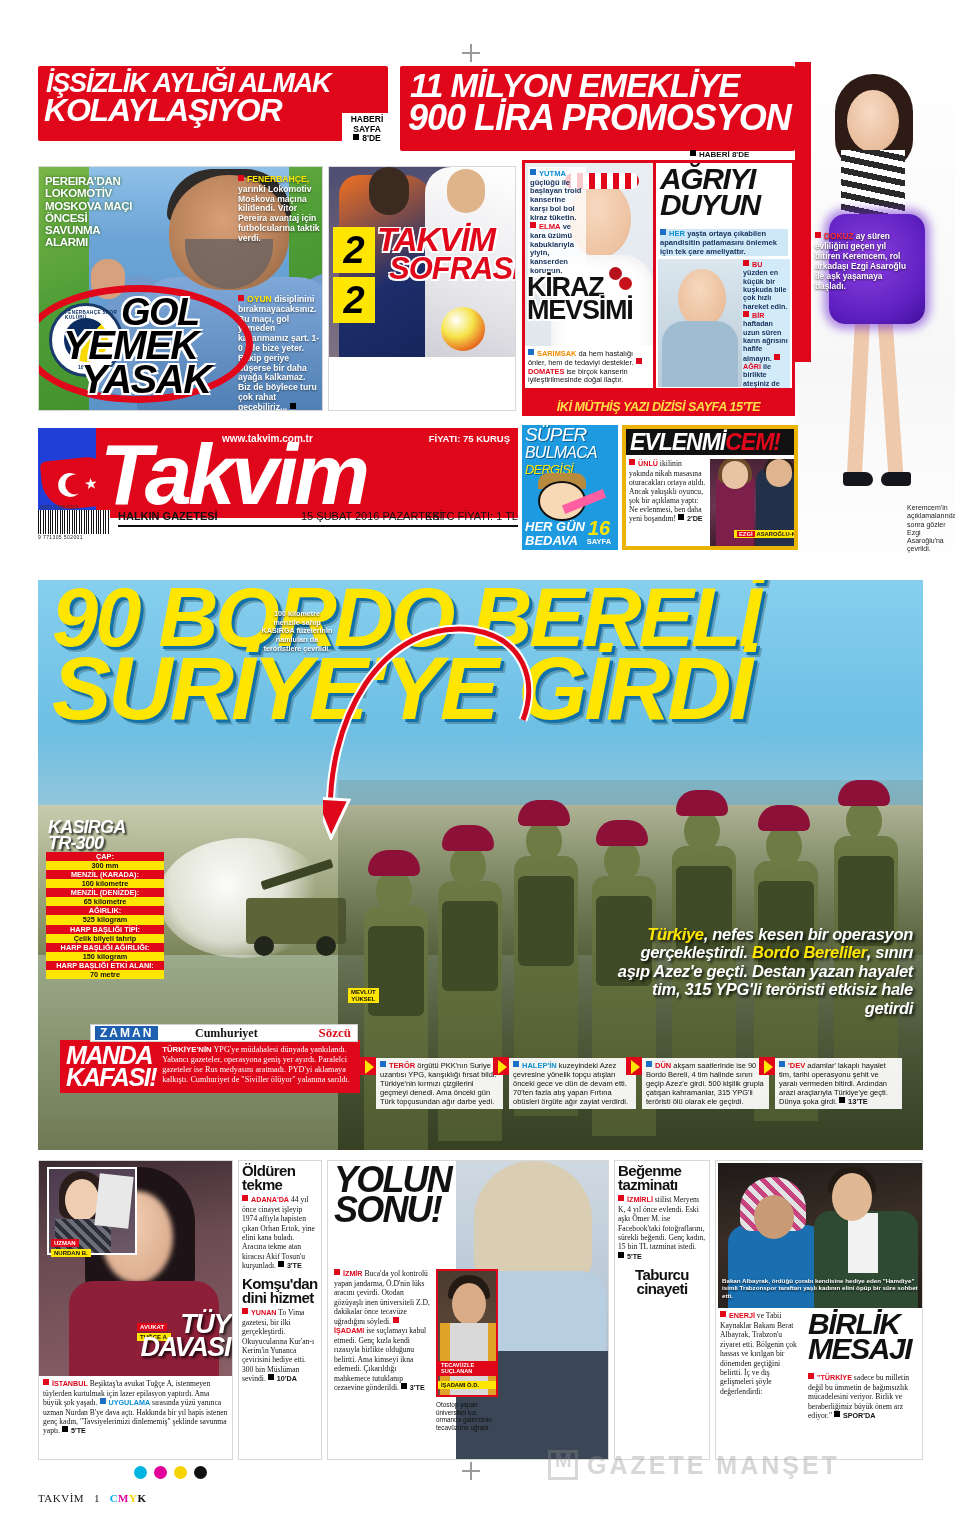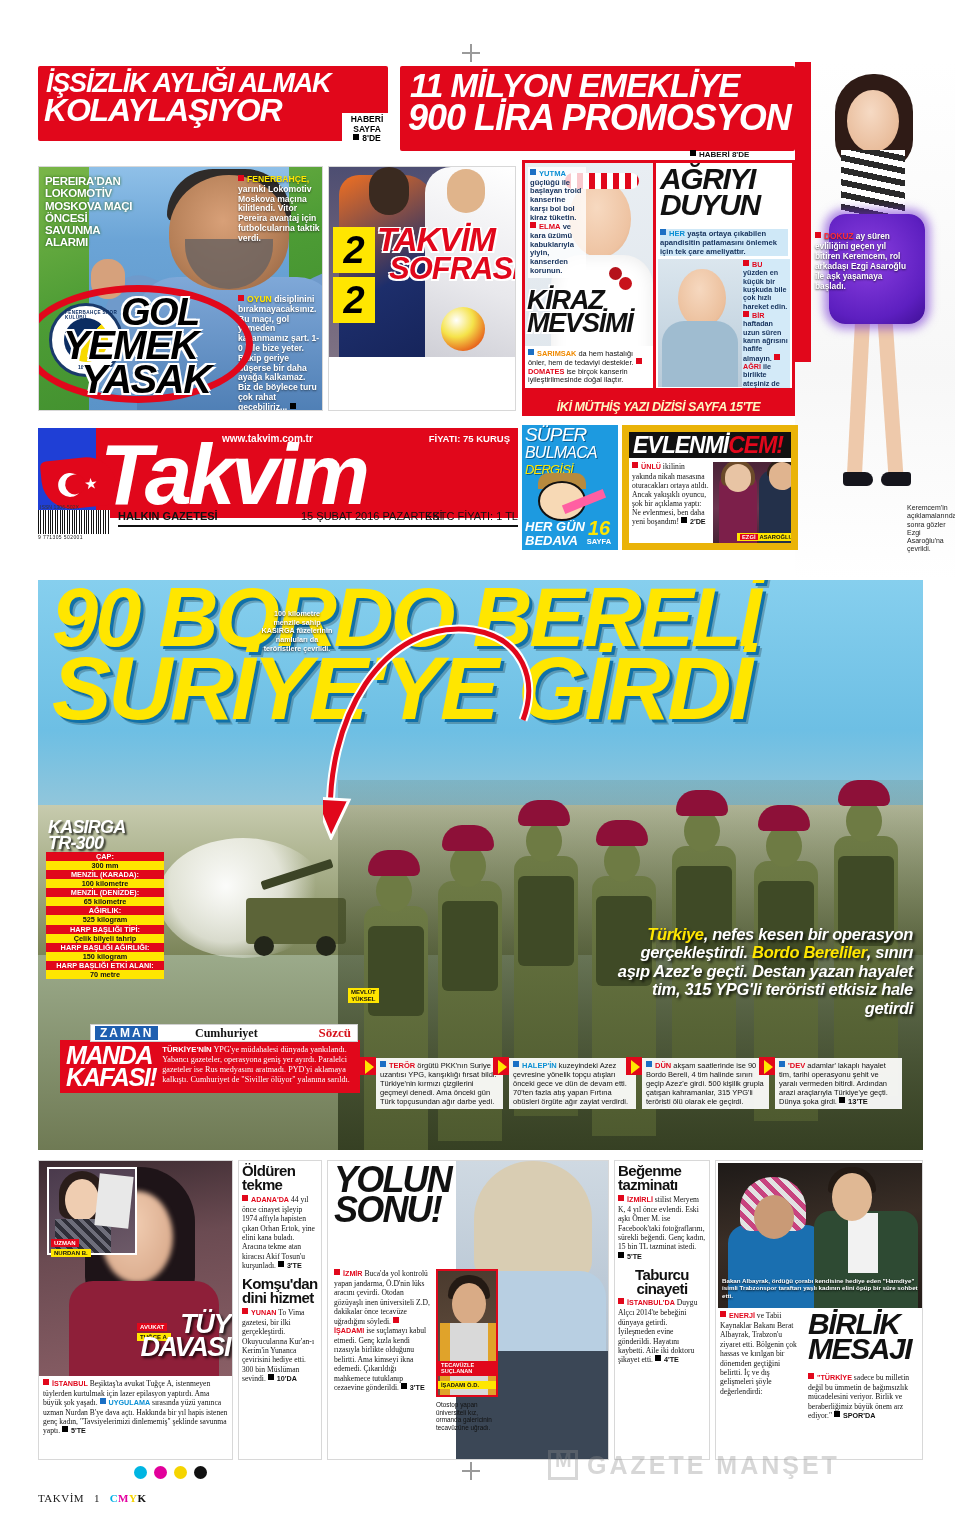--- a/index.html
+++ b/index.html
@@ -117,21 +117,21 @@
   .kBand { position:absolute; left:40px; top:10px; width:74px; height:16px; border-radius:8px;
       background:repeating-linear-gradient(90deg,#e1071b 0 6px,#fff 6px 12px);}
   .kBody { position:absolute; left:26px; top:92px; width:102px; height:133px; background:#fff; border-radius:30px 30px 0 0;
       box-shadow:inset 0 0 18px rgba(0,0,0,.09);}
   .kCherry{ position:absolute; left:84px; top:104px; width:13px; height:13px; border-radius:50%; background:#b5121b;}
   .kCherry2{position:absolute; left:94px; top:114px; width:13px; height:13px; border-radius:50%; background:#c8121b;}
   .kTxtTop { position:absolute; left:3px; top:4px; width:58px; font-size:7.6px; line-height:1.15; font-weight:bold;
       color:#16325c; background:rgba(255,255,255,.78); padding:2px;}
   .kTxtTop b.c { color:#0a8fd4; }
   .kTxtTop b.r { color:#e1071b; }
-  .kirazTitle { position:absolute; left:2px; top:126px; font-weight:bold; font-style:italic; color:#111;
+  .kirazTitle { position:absolute; left:2px; top:113px; font-weight:bold; color:#111;
       font-size:27px; line-height:.86; letter-spacing:-1.2px;
       text-shadow:1.5px 1.5px 0 #fff,-1.5px -1.5px 0 #fff,1.5px -1.5px 0 #fff,-1.5px 1.5px 0 #fff;}
   .kBottom { position:absolute; left:0; bottom:0; width:128px; padding:3px; background:#fff;
       font-size:7.4px; line-height:1.16; color:#111;}
   .kBottom b.o { color:#f08a00;} .kBottom b.r { color:#e1071b;}
 
   .agri { position:absolute; left:134px; top:3px; width:136px; height:225px; background:#fff; overflow:hidden;}
   .agriTitle { position:absolute; left:4px; top:3px; font-weight:bold; font-style:italic; color:#111;
       font-size:30px; line-height:.85; letter-spacing:-1.4px;}
   .agriLead { position:absolute; left:4px; top:66px; width:128px; font-size:7.6px; line-height:1.2; font-weight:bold;
@@ -140,21 +140,21 @@
   .agriPhoto { position:absolute; left:2px; top:96px; width:84px; height:128px;
       background:linear-gradient(180deg,#dbe6ee,#b9cbd9);}
   .aFace { position:absolute; left:20px; top:10px; width:48px; height:58px; border-radius:24px/30px;
       background:radial-gradient(ellipse at 45% 35%, #f6d8bf 0%, #ecc09d 70%, #d8a17b 100%);}
   .aHair { position:absolute; left:12px; top:0px; width:64px; height:66px; border-radius:32px 32px 20px 20px;
       background:#d7b477; z-index:-1;}
   .aBody { position:absolute; left:4px; top:62px; width:76px; height:66px; background:#9fbcd0; border-radius:22px 22px 0 0;}
   .agriRight { position:absolute; right:2px; top:96px; width:48px; font-size:7.2px; line-height:1.16;
       color:#16325c; font-weight:bold; background:rgba(207,232,247,.92); padding:1px;}
   .agriRight b { color:#e1071b;}
-  .healthFoot { position:absolute; left:0; bottom:2px; width:100%; text-align:center; color:#fef9c3;
+  .healthFoot { position:absolute; left:0; bottom:2px; width:100%; text-align:center; color:#fde047;
       font-weight:bold; font-style:italic; font-size:12.5px; letter-spacing:-.4px;}
 
   
   .celeb { left:795px; top:62px; width:160px; height:517px; overflow:hidden;
       background:linear-gradient(180deg,#ffffff 0%,#f7f7f7 60%,#ffffff 100%); }
   .celebRedL { position:absolute; left:0; top:0; width:16px; height:300px; background:#e1071b;}
   .cHead { position:absolute; left:52px; top:28px; width:52px; height:62px; border-radius:26px/31px;
       background:radial-gradient(ellipse at 45% 35%, #f6dac4 0%, #e9bd9c 70%, #d19e79 100%);}
   .cHair { position:absolute; left:40px; top:12px; width:78px; height:96px; border-radius:38px 38px 30px 30px;
       background:#2f1b16;}
@@ -202,21 +202,21 @@
       border:2px solid #111;}
   .bHairb{ position:absolute; left:16px; top:48px; width:48px; height:16px; background:#b78a3e; border-radius:10px 10px 0 0;}
   .bPencil{position:absolute; left:40px; top:72px; width:44px; height:9px; background:#ff5fa2; transform:rotate(-22deg);}
   .bHer  { position:absolute; left:3px; bottom:16px; color:#fff; font-weight:bold; font-style:italic; font-size:13px;}
   .bBed  { position:absolute; left:3px; bottom:2px; color:#fff; font-weight:bold; font-style:italic; font-size:13px;}
   .b16   { position:absolute; right:4px; bottom:4px; width:30px; text-align:center;}
   .b16 .n { color:#ffe600; font-weight:bold; font-style:italic; font-size:20px; line-height:.9;}
   .b16 .t { color:#fff; font-weight:bold; font-size:7.5px;}
 
   
-  .evlen { left:622px; top:425px; width:176px; height:125px; background:#fff; border:7px solid #eab308; overflow:hidden;}
+  .evlen { left:622px; top:425px; width:176px; height:125px; background:#fff; border:4px solid #eab308; overflow:hidden;}
   .evlenBar { position:absolute; left:0; top:0; width:176px; height:26px; background:#111;}
   .evlenBar span { color:#fff; font-weight:bold; font-style:italic; font-size:23px; letter-spacing:-1px;
       line-height:26px; padding-left:2px;}
   .evlenBar span i { color:#e1071b; font-style:italic; }
   .evlenTxt { position:absolute; left:3px; top:30px; width:78px; font-size:7.6px; line-height:1.2;
       font-family:"Liberation Serif",serif; color:#111;}
   .evlenTxt b.r { color:#e1071b; font-family:"Liberation Sans",sans-serif; font-size:7.2px;}
   .evlenTxt b.k { color:#111; font-family:"Liberation Sans",sans-serif; font-size:7.2px;}
   .evlenPhoto { position:absolute; left:84px; top:30px; width:90px; height:93px;
       background:linear-gradient(180deg,#4a2337 0%,#6b3550 50%,#3a1b2b 100%); overflow:hidden;}
@@ -812,24 +812,20 @@
     <div class="colHead">
       <span>Beğenme</span><br><span>tazminatı</span>
     </div>
     <div class="colTxt">
       <span class="sq r"></span><b class="r">İZMİRLİ</b><span> stilist Meryem K, 4 yıl önce evlendi. Eski aşkı Ömer M. ise Facebook'taki fotoğraflarını, sürekli beğendi. Genç kadın, 15 bin TL tazminat istedi.</span>
       <span class="sq k"></span><b class="k">5'TE</b>
     </div>
     <div class="colHead" style="margin-top:6px; text-align:center;">
       <span>Taburcu</span><br><span>cinayeti</span>
     </div>
-    <div class="colTxt">
-      <span class="sq r"></span><b class="r">İSTANBUL'DA</b><span> Duygu Alçcı 2014'te bebeğini dünyaya getirdi. İyileşmeden evine gönderildi. Hayatını kaybetti. Aile iki doktoru şikayet etti.</span>
-      <span class="sq k"></span><b class="k">4'TE</b>
-    </div>
   </div>
 
   <div class="abs botE">
     <div class="botEphoto">
       <div class="bePerson">
         <div class="beCoat"></div>
         <div class="beScarf"></div>
         <div class="beFace"></div>
       </div>
       <div class="beMan">

